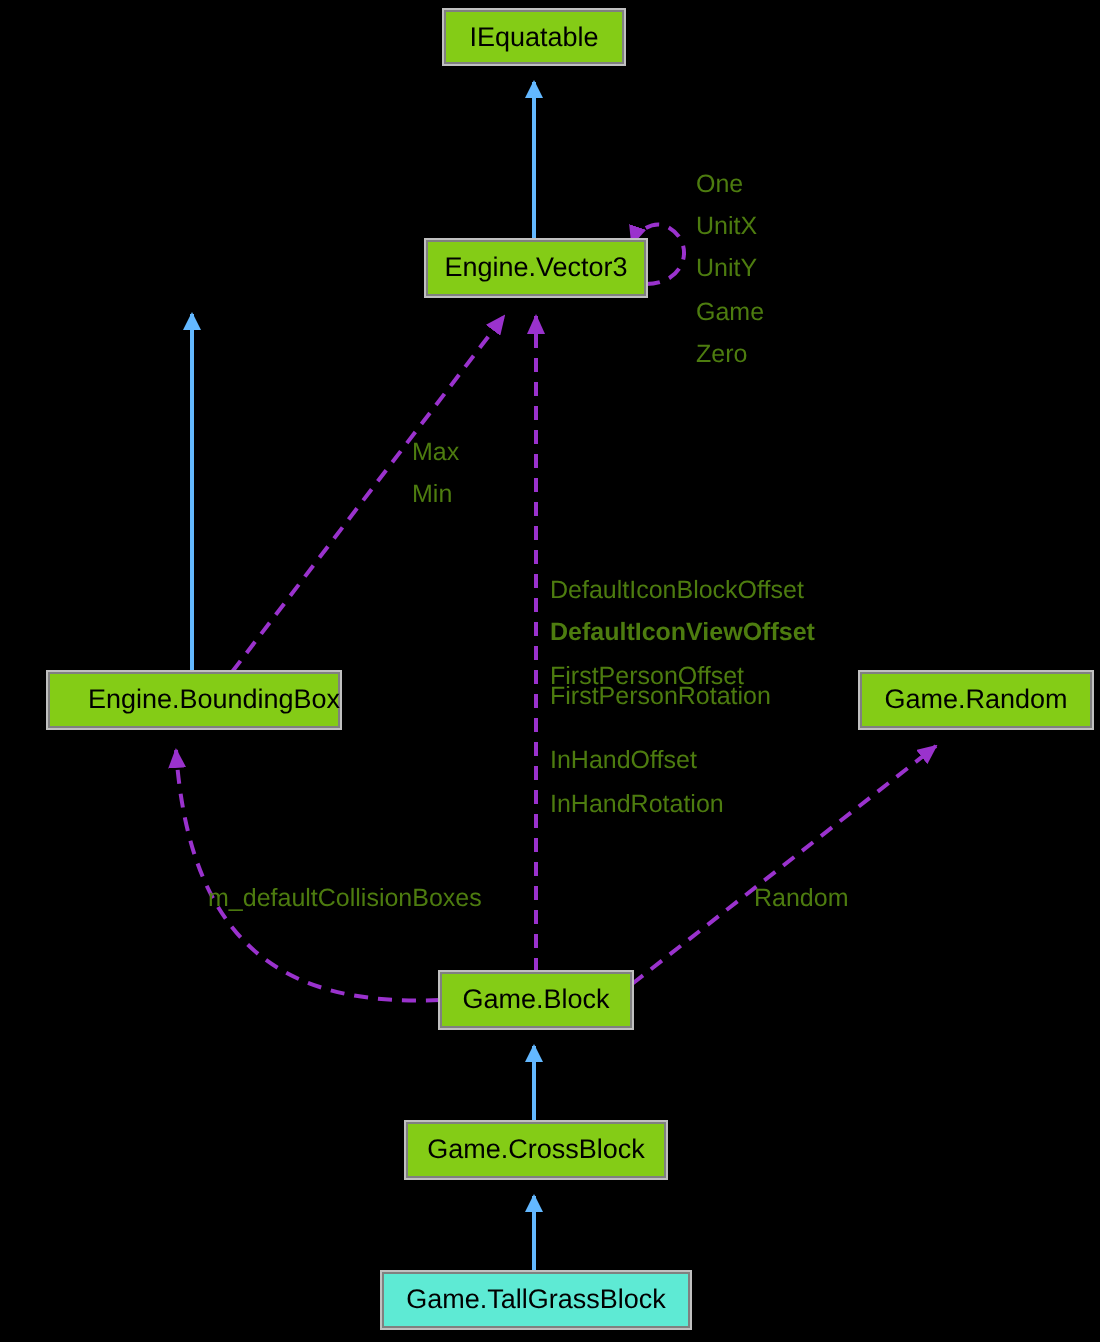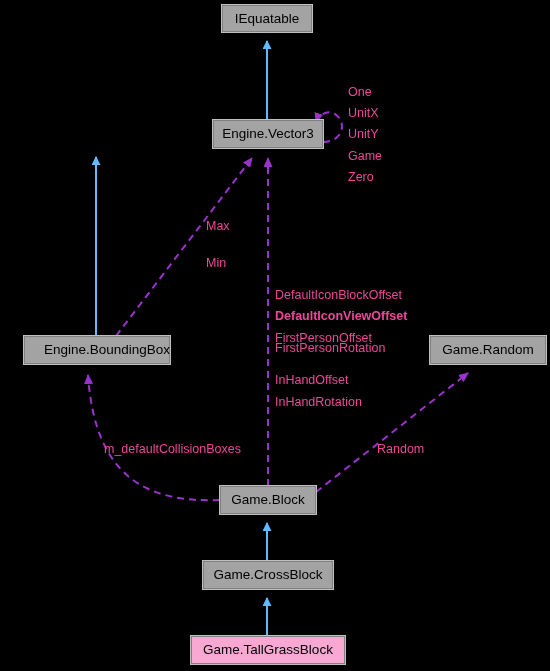--- a/index.html
+++ b/index.html
@@ -16,39 +16,39 @@
   }
   #diagram {
     position: absolute;
     left: 0; top: 0;
     width: 550px;
     height: 671px;
   }
   .node {
     position: absolute;
     box-sizing: border-box;
-    background: #a3a3a3;
+    background: #84cc16;
     border: 1px solid #808080;
     outline: 1px solid #c0c0c0;
     color: #000000;
     font-size: 13.5px;
     line-height: 1;
     display: flex;
     align-items: center;
     justify-content: center;
     white-space: nowrap;
     z-index: 3;
   }
   .node.highlight {
-    background: #f9a8d4;
+    background: #5eead4;
     color: #000000;
   }
   .edge-label {
     position: absolute;
-    color: #ec4899;
+    color: #4d7c0f;
     font-size: 12.5px;
     line-height: 1;
     white-space: nowrap;
     z-index: 2;
   }
   svg#wires {
     position: absolute;
     left: 0; top: 0;
     width: 550px;
     height: 671px;
@@ -136,21 +136,21 @@
     <span>Game.TallGrassBlock</span>
   </div>
 
   <div class="edge-label" style="left:348px; top:86px;">One</div>
   <div class="edge-label" style="left:348px; top:107px;">UnitX</div>
   <div class="edge-label" style="left:348px; top:128px;">UnitY</div>
   <div class="edge-label" style="left:348px; top:150px;">Game</div>
   <div class="edge-label" style="left:348px; top:171px;">Zero</div>
 
   <div class="edge-label" style="left:206px; top:220px;">Max</div>
-  <div class="edge-label" style="left:206px; top:241px;margin-top:16px;">Min</div>
+  <div class="edge-label" style="left:206px; top:241px;">Min</div>
 
   <div class="edge-label" style="left:275px; top:289px;">DefaultIconBlockOffset</div>
   <div class="edge-label" style="left:275px; top:310px;font-weight:bold;">DefaultIconViewOffset</div>
   <div class="edge-label" style="left:275px; top:332px;">FirstPersonOffset</div>
   <div class="edge-label" style="left:275px; top:342px;">FirstPersonRotation</div>
   <div class="edge-label" style="left:275px; top:374px;">InHandOffset</div>
   <div class="edge-label" style="left:275px; top:396px;">InHandRotation</div>
 
   <div class="edge-label" style="left:104px; top:443px;">m_defaultCollisionBoxes</div>
   <div class="edge-label" style="left:377px; top:443px;">Random</div>

